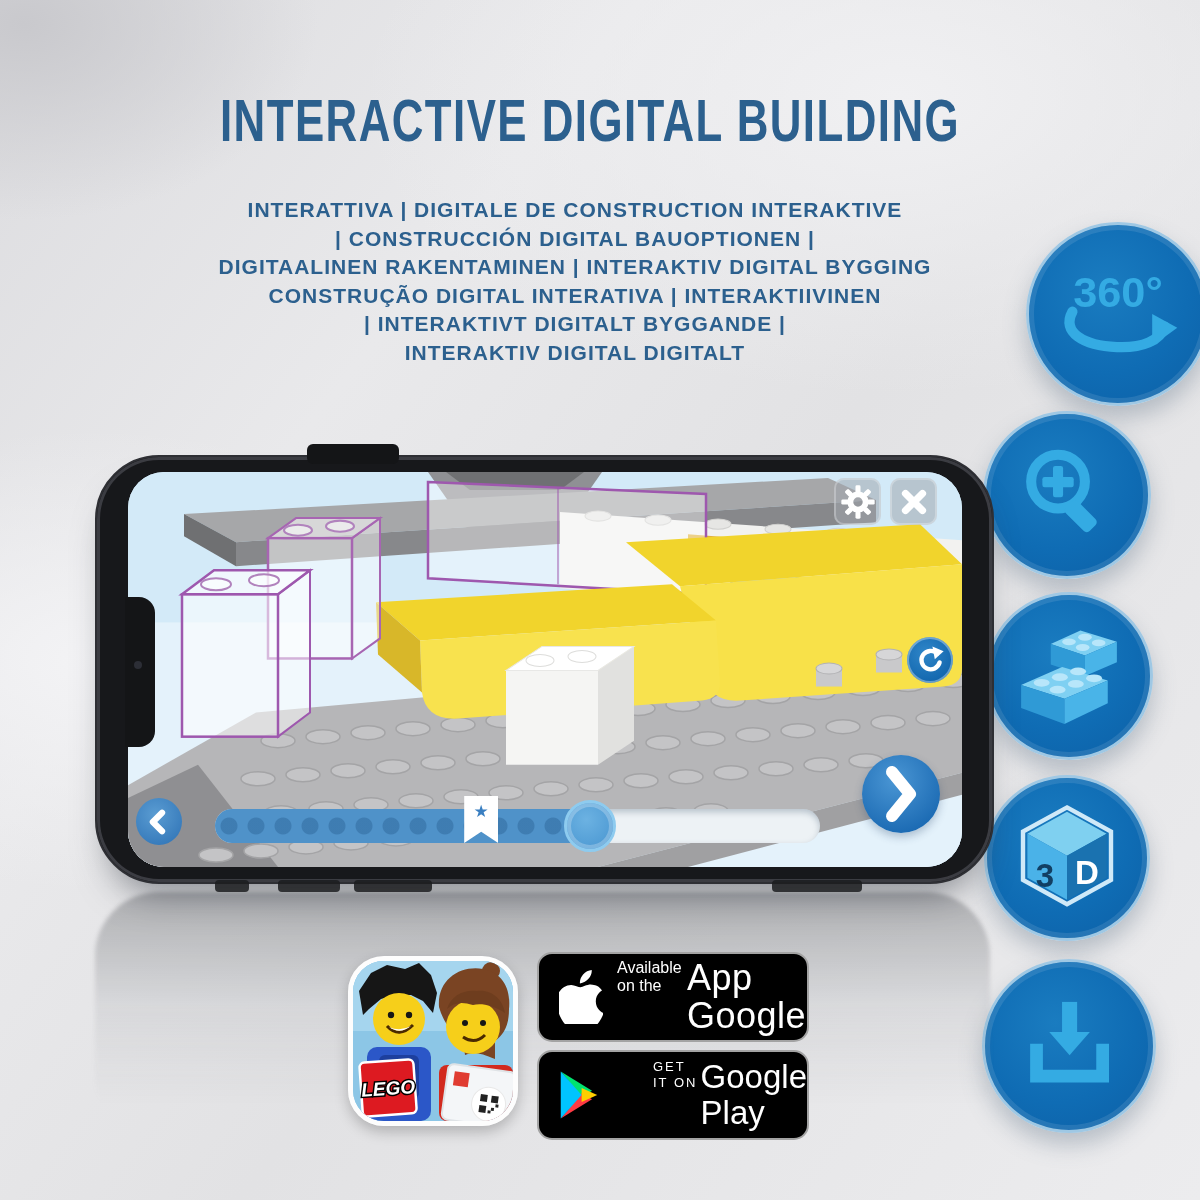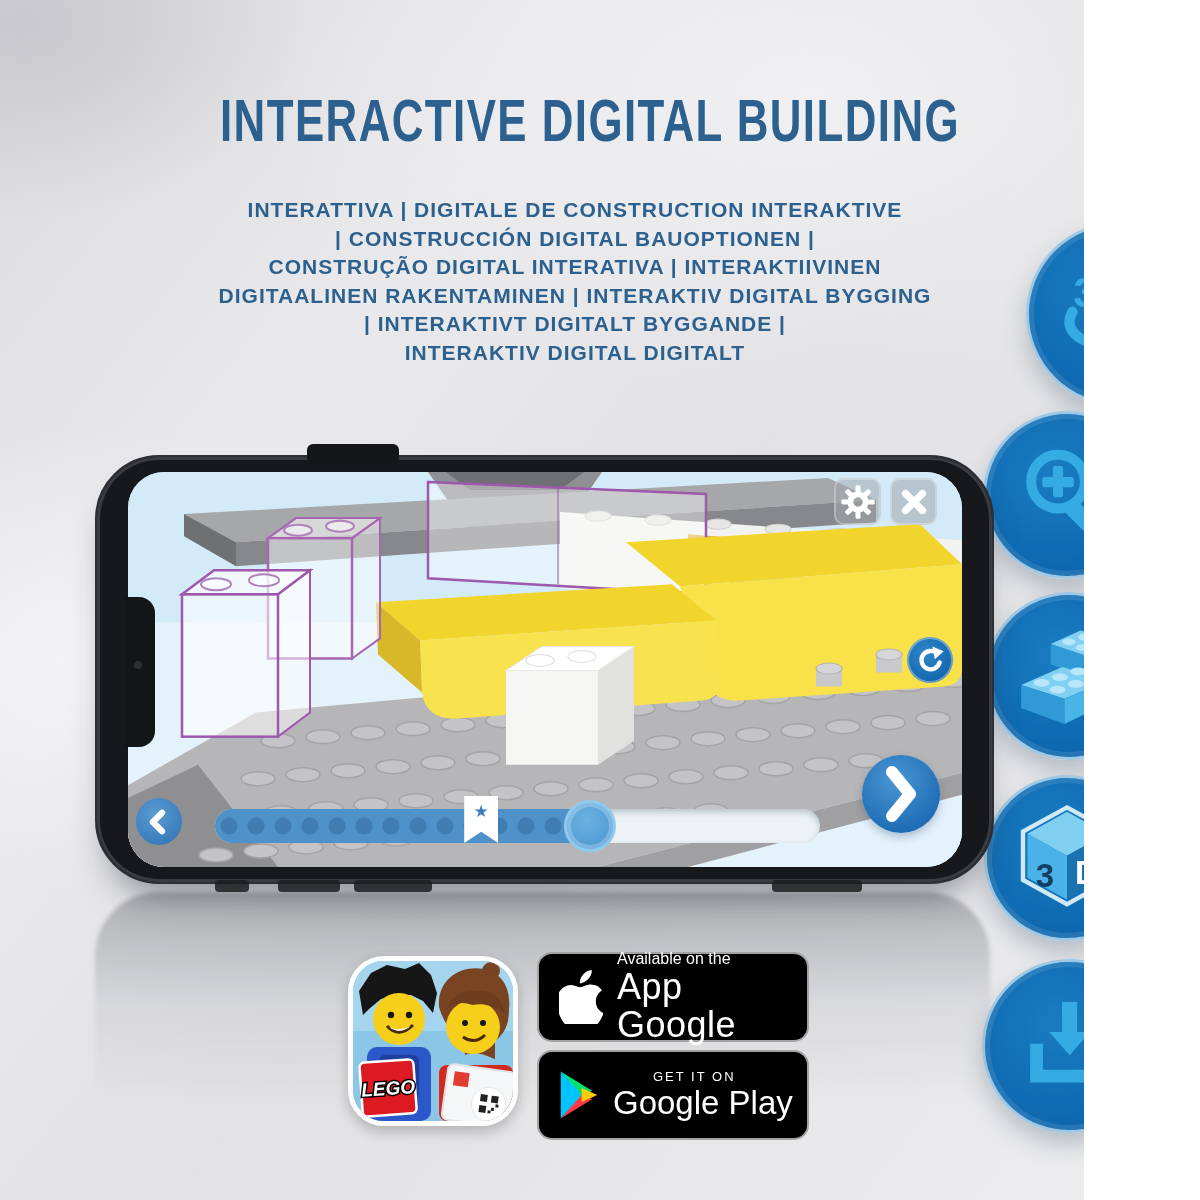--- a/index.html
+++ b/index.html
@@ -1,16 +1,16 @@
 <!DOCTYPE html>
 <html><head>
 <meta charset="utf-8">
 <style>
   html,body{margin:0;padding:0;}
-  #canvas{position:relative;width:1084px;height:1200px;overflow:hidden;
+  #canvas{position:relative;width:1200px;height:1200px;overflow:hidden;
     font-family:"Liberation Sans","DejaVu Sans",sans-serif;
     background:
       radial-gradient(420px 280px at 2% 2%, #c9c9cd 0%, rgba(201,201,205,0) 70%),
       radial-gradient(900px 500px at 75% 8%, #f0f0f2 0%, rgba(240,240,242,0) 60%),
       radial-gradient(700px 420px at 8% 55%, #f3f3f5 0%, rgba(243,243,245,0) 55%),
       linear-gradient(128deg,#dcdcdf 0%,#e9e9eb 30%,#e2e2e4 55%,#ececee 100%);}
 
   
   .title{position:absolute;top:86px;left:0;width:1180px;margin:0;text-align:center;
     font-size:60px;font-weight:700;letter-spacing:2px;color:#2c608e;
@@ -78,37 +78,37 @@
   
   .app-icon{position:absolute;left:348px;top:956px;width:170px;height:170px;border-radius:36px;overflow:hidden;
     border:5px solid #fdfdfd;box-sizing:border-box;box-shadow:0 6px 14px rgba(0,0,0,.22);
     background:linear-gradient(160deg,#b7e0f2,#6fb5dd);}
   .app-icon svg{display:block;width:100%;height:100%;}
   .badge{position:absolute;left:537px;width:272px;height:90px;border-radius:15px;background:#000;
     border:2px solid #a3a3a3;box-sizing:border-box;display:flex;align-items:center;color:#fff;}
   .badge-appstore{top:952px;}
   .badge-googleplay{top:1050px;}
   .badge-logo{margin-left:20px;flex:0 0 auto;display:flex;align-items:center;}
-  .badge-text{margin-left:14px;display:flex;flex-direction:column;justify-content:center;}
+  .badge-text{margin-left:14px;display:flex;justify-content:center;}
   .badge-tagline-as{font-size:16px;line-height:18px;font-weight:400;}
   .badge-store-as{font-size:36px;line-height:38px;font-weight:400;letter-spacing:.5px;}
   .badge-tagline-gp{font-size:13px;line-height:16px;letter-spacing:2px;font-weight:400;margin-left:40px;}
   .badge-store-gp{font-size:33px;line-height:36px;font-weight:400;}
 </style>
 </head>
 <body>
 
 <div id="canvas">
 
   <h1 class="title">INTERACTIVE DIGITAL BUILDING</h1>
   <div class="subtitle">
     <div class="sub-line">INTERATTIVA | DIGITALE DE CONSTRUCTION INTERAKTIVE</div>
     <div class="sub-line">| CONSTRUCCIÓN DIGITAL BAUOPTIONEN |</div>
+    <div class="sub-line">DIGITAALINEN RAKENTAMINEN | INTERAKTIV DIGITAL BYGGING</div>
     <div class="sub-line">CONSTRUÇÃO DIGITAL INTERATIVA | INTERAKTIIVINEN</div>
-    <div class="sub-line">DIGITAALINEN RAKENTAMINEN | INTERAKTIV DIGITAL BYGGING</div>
     <div class="sub-line">| INTERAKTIVT DIGITALT BYGGANDE |</div>
     <div class="sub-line">INTERAKTIV DIGITAL DIGITALT</div>
   </div>
 
   <div class="feature-circle fc1">
     <svg viewBox="0 0 112 100" width="128" height="114">
       <text x="56" y="44" text-anchor="middle" font-family="Liberation Sans, sans-serif" font-size="38" font-weight="bold" fill="#34abe3">360°</text>
       <path d="M16,48 C6,66 26,78 55,79 C78,80 93,73 97,61" stroke="#34abe3" stroke-width="9" fill="none" stroke-linecap="round"></path>
       <polygon points="86,50 108,62 86,78" fill="#34abe3"></polygon>
     </svg>

